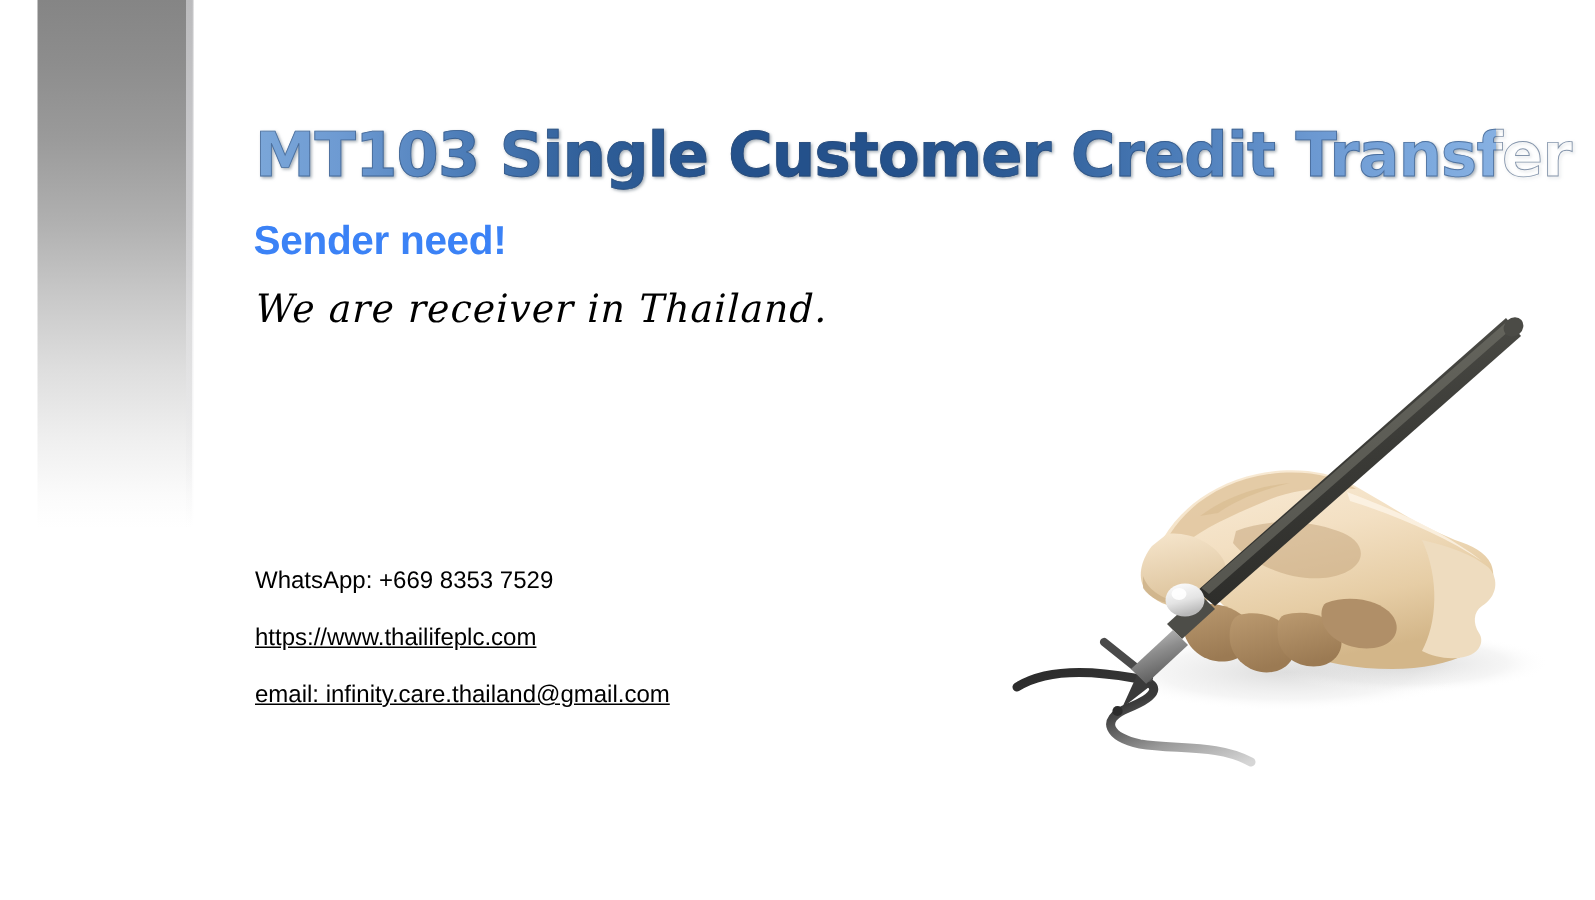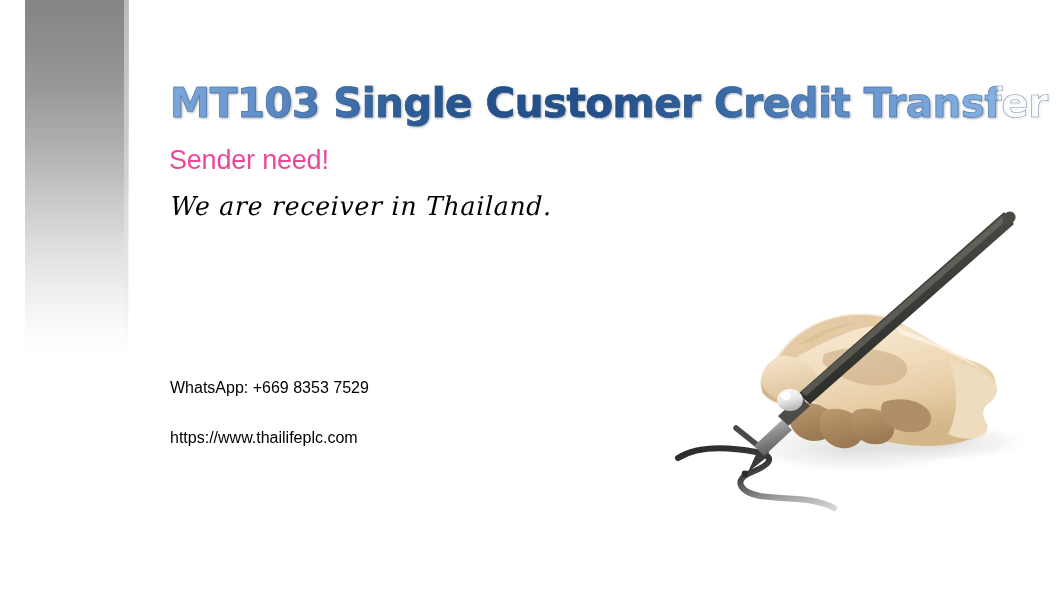--- a/index.html
+++ b/index.html
@@ -88,22 +88,22 @@
   }
 
   
   .sender-line {
     position: absolute;
     left: 169px;
     top: 145px;
     margin: 0;
     font-family: "Liberation Sans", sans-serif;
     font-size: 27px;
-    font-weight: normal;
-    color: #ec4899;
+    font-weight: bold;
+    color: #3b82f6;
     letter-spacing: -0.2px;
     white-space: nowrap;
   }
 
   
   .script-line {
     position: absolute;
     left: 170px;
     top: 192px;
     margin: 0;
@@ -127,21 +127,21 @@
     padding: 0;
     list-style: none;
   }
   .contact li {
     font-family: "Liberation Sans", sans-serif;
     font-size: 16px;
     color: #000000;
     line-height: 30px;
     white-space: nowrap;
   }
-  .contact li.spaced-top { margin-top: 20px; }
+  .contact li.spaced-top { margin-top: 8px; text-decoration: underline; }
 
   
   .hand-art {
     position: absolute;
     left: 648px;
     top: 196px;
     width: 400px;
     height: 330px;
   }
   .hand-art svg { display: block; }
@@ -158,20 +158,21 @@
     <h1 class="title">MT103 Single Customer Credit Transfer</h1>
   </div>
 
   <p class="sender-line">Sender need!</p>
 
   <p class="script-line">We are receiver in Thailand.</p>
 
   <ul class="contact">
     <li>WhatsApp: +669 8353 7529</li>
     <li class="spaced-top">https://www.thailifeplc.com</li>
+    <li class="spaced-top">email: infinity.care.thailand@gmail.com</li>
   </ul>
 
   <div class="hand-art">
     <svg width="400" height="330" viewBox="0 0 400 330" xmlns="http://www.w3.org/2000/svg">
       <defs>
         <linearGradient id="skinMain" x1="0" y1="0" x2="0.35" y2="1">
           <stop offset="0%" stop-color="#f9ecd8"></stop>
           <stop offset="40%" stop-color="#f3e0c3"></stop>
           <stop offset="75%" stop-color="#e6cda5"></stop>
           <stop offset="100%" stop-color="#d3b689"></stop>

